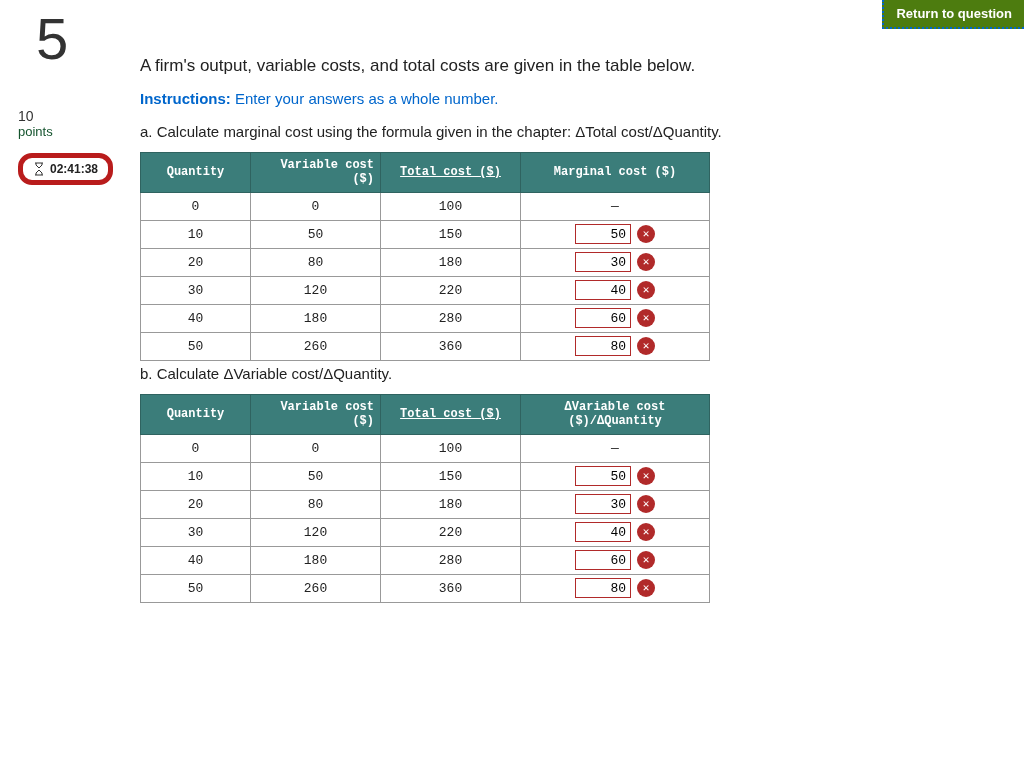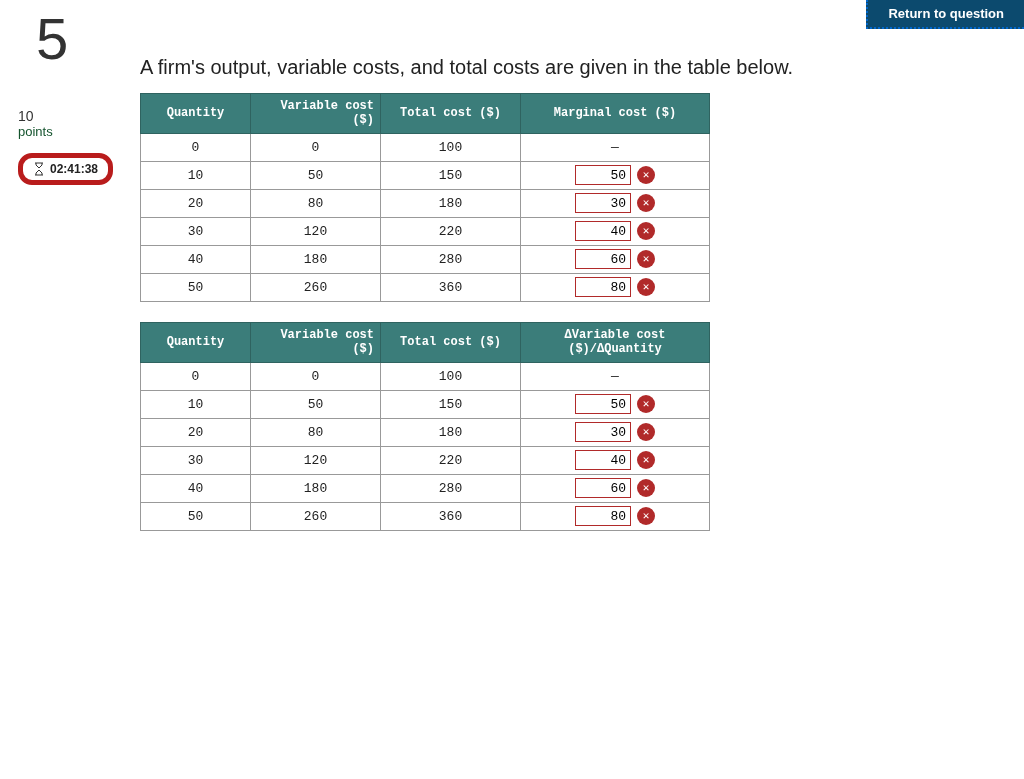--- a/index.html
+++ b/index.html
@@ -10,25 +10,25 @@
     background: #fff;
     width: 1024px;
     height: 779px;
     position: relative;
     overflow: hidden;
   }
   .return-btn {
     position: absolute;
     top: 0;
     right: 0;
-    background: #0c4a6e;
+    background: #4d7c0f;
     color: #fff;
     font-weight: bold;
     font-size: 13px;
-    padding: 6px 20px;
+    padding: 6px 12px;
     border-bottom: 2px dotted #0066cc;
     border-left: 2px dotted #0066cc;
     cursor: pointer;
   }
   .left {
     position: absolute;
     left: 0;
     top: 10px;
     width: 130px;
     text-align: left;
@@ -61,45 +61,44 @@
     font-weight: bold;
     color: #222;
   }
   .timer svg { margin-right: 5px; }
   .main {
     position: absolute;
     left: 140px;
     top: 56px;
     width: 820px;
   }
-  .intro { font-size: 20px; margin-bottom: 14px; }
+  .intro { font-size: 17px; margin-bottom: 14px; }
   .instructions { font-size: 15px; margin-bottom: 16px; }
   .instructions .lbl { color: #0066cc; font-weight: bold; }
   .instructions .txt { color: #0066cc; }
   .part { font-size: 15px; margin-bottom: 12px; margin-top: 4px; }
   table {
     border-collapse: collapse;
-    margin-bottom: 20px;
     font-family: "Courier New", monospace;
     font-size: 13px;
   }
   th {
     background: #3b7d7a;
     color: #fff;
     font-weight: bold;
     text-align: center;
     padding: 5px 6px;
     border: 1px solid #2f6360;
     font-family: "Courier New", monospace;
     font-size: 12px;
     line-height: 1.2;
   }
   th.col-q { width: 110px; }
   th.col-v { width: 130px; text-align: right; }
-  th.col-t { width: 140px; }
+  th.col-t { width: 140px; text-decoration: underline; }
   th.col-m { width: 189px; }
   td {
     border: 1px solid #999;
     text-align: center;
     padding: 5px 4px;
     background: #fff;
     height: 28px;
   }
   td.ans { padding: 2px 6px; }
   .ansbox {
@@ -145,20 +144,24 @@
   <div class="timer">
     <svg width="12" height="14" viewBox="0 0 12 14">
       <path d="M2 1 h8 M2 13 h8 M3 1 v2 l3 3 l3 -3 v-2 M3 13 v-2 l3 -3 l3 3 v2" stroke="#333" stroke-width="1" fill="none"></path>
     </svg>
     <span>02:41:38</span>
   </div>
 </div>
 
 <div class="main">
   <p class="intro">A firm's output, variable costs, and total costs are given in the table below.</p>
+  <p class="instructions">
+    <span class="lbl">Instructions:</span><span class="txt"> Enter your answers as a whole number.</span>
+  </p>
+  <p class="part">a. Calculate marginal cost using the formula given in the chapter: ΔTotal cost/ΔQuantity.</p>
 
   <table id="table-a">
     <thead>
         <tr id="thead-a">
           <th class="col-q">Quantity</th>
           <th class="col-v">Variable cost<br>($)</th>
           <th class="col-t">Total cost ($)</th>
           <th class="col-m">Marginal cost ($)</th>
         </tr>
       </thead>
@@ -210,20 +213,21 @@
           <td>260</td>
           <td>360</td>
           <td class="ans"><span class="ansbox">
               <input class="ansinput" value="80" style="">
               <span class="wrong-icon">✕</span>
             </span></td>
         </tr>
       </tbody>
   </table>
 
+  <p class="part">b. Calculate ΔVariable cost/ΔQuantity.</p>
 
   <table id="table-b">
     <thead>
         <tr id="thead-b">
           <th class="col-q">Quantity</th>
           <th class="col-v">Variable cost<br>($)</th>
           <th class="col-t">Total cost ($)</th>
           <th class="col-m">ΔVariable cost<br>($)/ΔQuantity</th>
         </tr>
       </thead>

